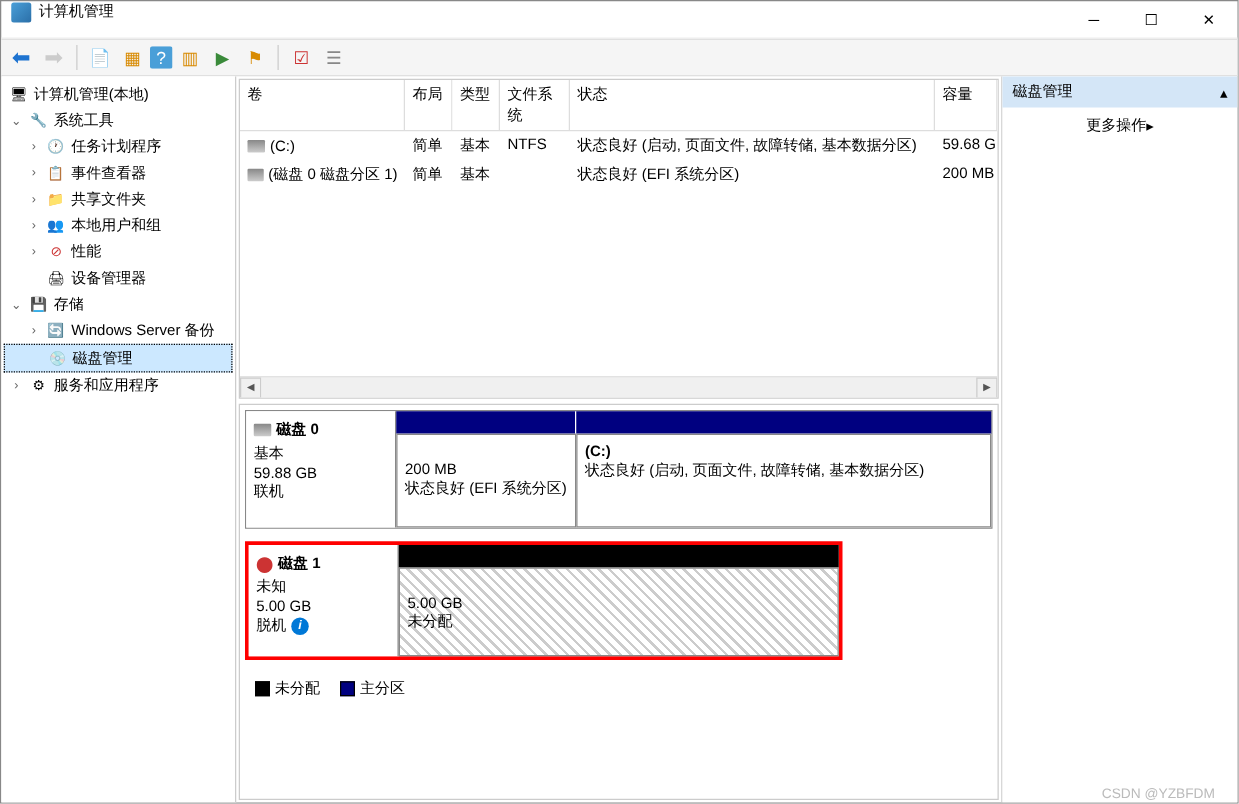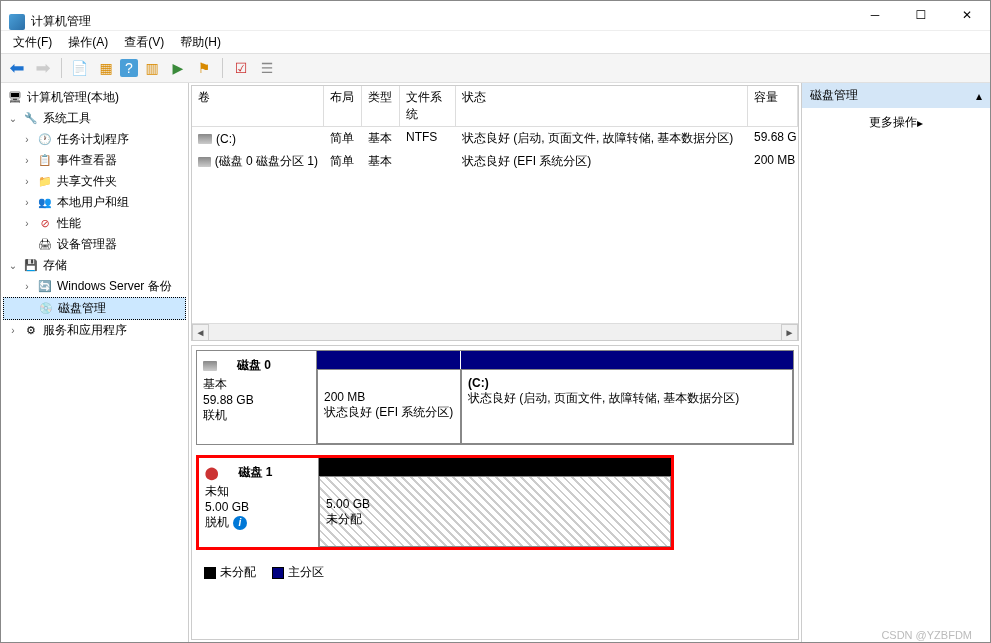--- a/index.html
+++ b/index.html
@@ -1,20 +1,20 @@
 <!DOCTYPE html>
 <html><head>
   <meta charset="utf-8">
   <style>
     * { margin: 0; padding: 0; box-sizing: border-box; font-family: "Microsoft YaHei", "Segoe UI", sans-serif; font-size: 12px; }
     body { background: #fff; width: 991px; height: 643px; overflow: hidden; position: relative; }
     
     .window-frame { border: 1px solid #888; width: 100%; height: 100%; display: flex; flex-direction: column; }
     
-    .title-bar { height: 30px; display: flex; align-items: flex-end; justify-content: space-between; padding: 0 0 0 8px; border-bottom: 1px solid #eee; }
+    .title-bar { height: 30px; display: flex; align-items: flex-start; justify-content: space-between; padding: 0 0 0 8px; border-bottom: 1px solid #eee; }
     .title-left { display: flex; align-items: center; gap: 6px; }
     .title-icon { width: 16px; height: 16px; background: linear-gradient(135deg,#4a9fd8,#2b6fa8); border-radius: 2px; }
     .title-text { color: #000; }
     .title-controls { display: flex; }
     .title-btn { width: 46px; height: 30px; display: flex; align-items: center; justify-content: center; cursor: pointer; }
     
     .menu-bar { height: 22px; display: flex; align-items: center; padding: 0 6px; gap: 4px; }
     .menu-item { padding: 2px 6px; cursor: pointer; }
     
     .toolbar { height: 30px; display: flex; align-items: center; padding: 0 4px; gap: 2px; border-top: 1px solid #e0e0e0; border-bottom: 1px solid #e0e0e0; background: #f5f5f5; }
@@ -40,21 +40,21 @@
     .table-body { flex: 1; overflow: auto; }
     .table-row { display: flex; padding: 1px 0; }
     .td { padding: 2px 6px; white-space: nowrap; overflow: hidden; }
     .scrollbar-h { height: 17px; background: #f0f0f0; border-top: 1px solid #ddd; display: flex; }
     .scroll-arrow { width: 17px; height: 17px; background: #f0f0f0; border: 1px solid #ccc; display: flex; align-items: center; justify-content: center; font-size: 10px; color: #555; cursor: pointer; }
     .scroll-track { flex: 1; background: #f0f0f0; }
     
     .disk-panel { flex: 1; margin: 2px; border: 1px solid #ccc; padding: 4px; overflow: auto; }
     .disk-row { border: 1px solid #888; margin-bottom: 10px; display: flex; min-height: 95px; }
     .disk-info { width: 120px; padding: 6px; border-right: 1px solid #888; background: #fff; }
-    .disk-info-title { font-weight: bold; display: flex; align-items: center; gap: 20px; margin-bottom: 2px; }
+    .disk-info-title { font-weight: bold; display: flex; align-items: center; gap: 4px; margin-bottom: 2px; }
     .disk-partitions { flex: 1; display: flex; flex-direction: column; }
     .partition-header-strip { height: 18px; background: #000080; display: flex; }
     .partition-body { flex: 1; display: flex; }
     .partition { border: 1px solid #888; padding: 6px; background: #fff; }
     .partition.unalloc { background: repeating-linear-gradient(45deg, #fff, #fff 4px, #ccc 4px, #ccc 6px); }
     .partition b { font-weight: bold; }
     
     .highlight-red { border: 3px solid #ff0000 !important; }
     .disk1-hdr { height: 18px; background: #000; }
     
@@ -82,26 +82,20 @@
       <div class="title-icon"></div>
       <span class="title-text">计算机管理</span>
     </div>
     <div class="title-controls">
       <div class="title-btn">─</div>
       <div class="title-btn">☐</div>
       <div class="title-btn close">✕</div>
     </div>
   </div>
 
-  <div class="menu-bar">
-    <div class="menu-item">文件(F)</div>
-    <div class="menu-item">操作(A)</div>
-    <div class="menu-item">查看(V)</div>
-    <div class="menu-item">帮助(H)</div>
-  </div>
 
   <div class="toolbar">
     <div class="tool-btn arrow-left">⬅</div>
     <div class="tool-btn arrow-right">➡</div>
     <div class="separator"></div>
     <div class="tool-btn">📄</div>
     <div class="tool-btn" style="color:#d88a00">▦</div>
     <div class="tool-btn" style="background:#4a9fd8;color:#fff;border-radius:2px;width:18px;height:18px">?</div>
     <div class="tool-btn" style="color:#d88a00">▥</div>
     <div class="tool-btn" style="color:#3a8a3a">▶</div>

